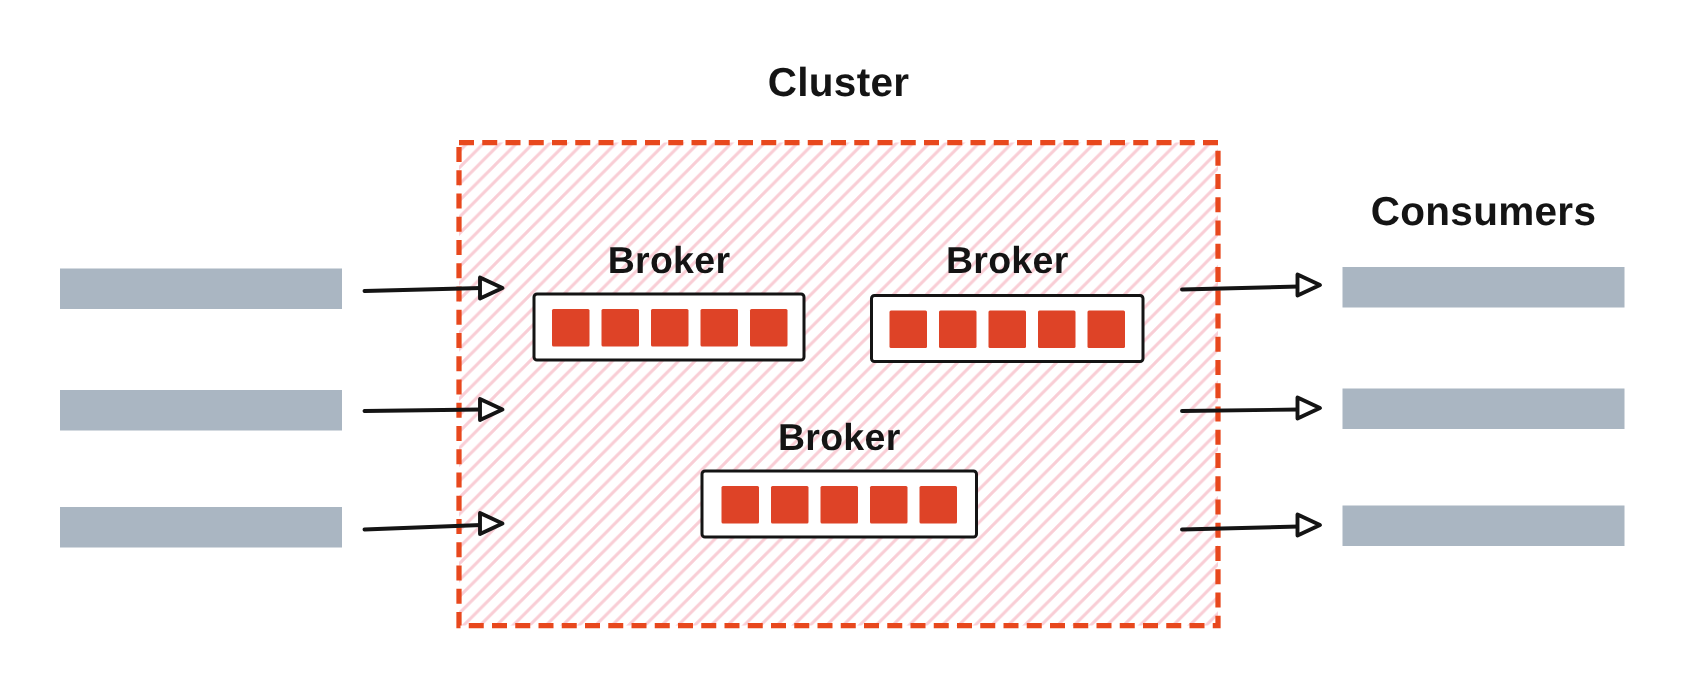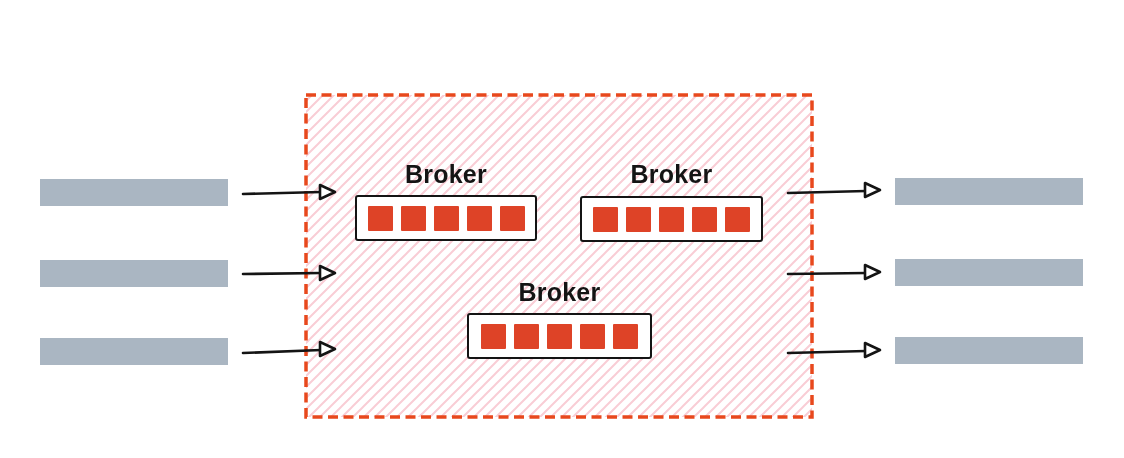--- a/index.html
+++ b/index.html
@@ -96,20 +96,22 @@
     <g>
       <path class="arrow-shaft" d="M788,274 L866,273"></path>
       <polygon class="arrow-head" points="880,272 865,265 865,279"></polygon>
     </g>
     <g>
       <path class="arrow-shaft" d="M788,353 L866,351"></path>
       <polygon class="arrow-head" points="880,350 865,343 865,357"></polygon>
     </g>
   </svg>
 
+  <div class="label big" style="left:306px;top:40px;width:506px;">Cluster</div>
+  <div class="label big" style="left:885px;top:126px;width:208px;">Consumers</div>
 
   <div class="bar" style="left:40px;top:179px;"></div>
   <div class="bar" style="left:40px;top:260px;"></div>
   <div class="bar" style="left:40px;top:338px;"></div>
 
   <div class="bar" style="left:895px;top:178px;"></div>
   <div class="bar" style="left:895px;top:259px;"></div>
   <div class="bar" style="left:895px;top:337px;"></div>
 
   <div class="label broker" style="left:355px;top:160px;width:182px;">Broker</div>

